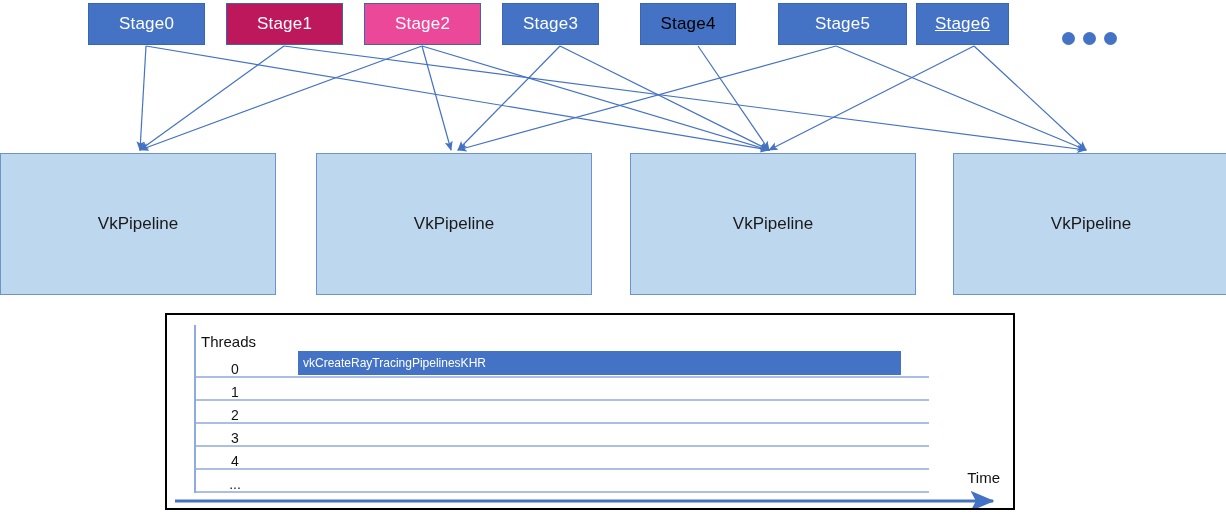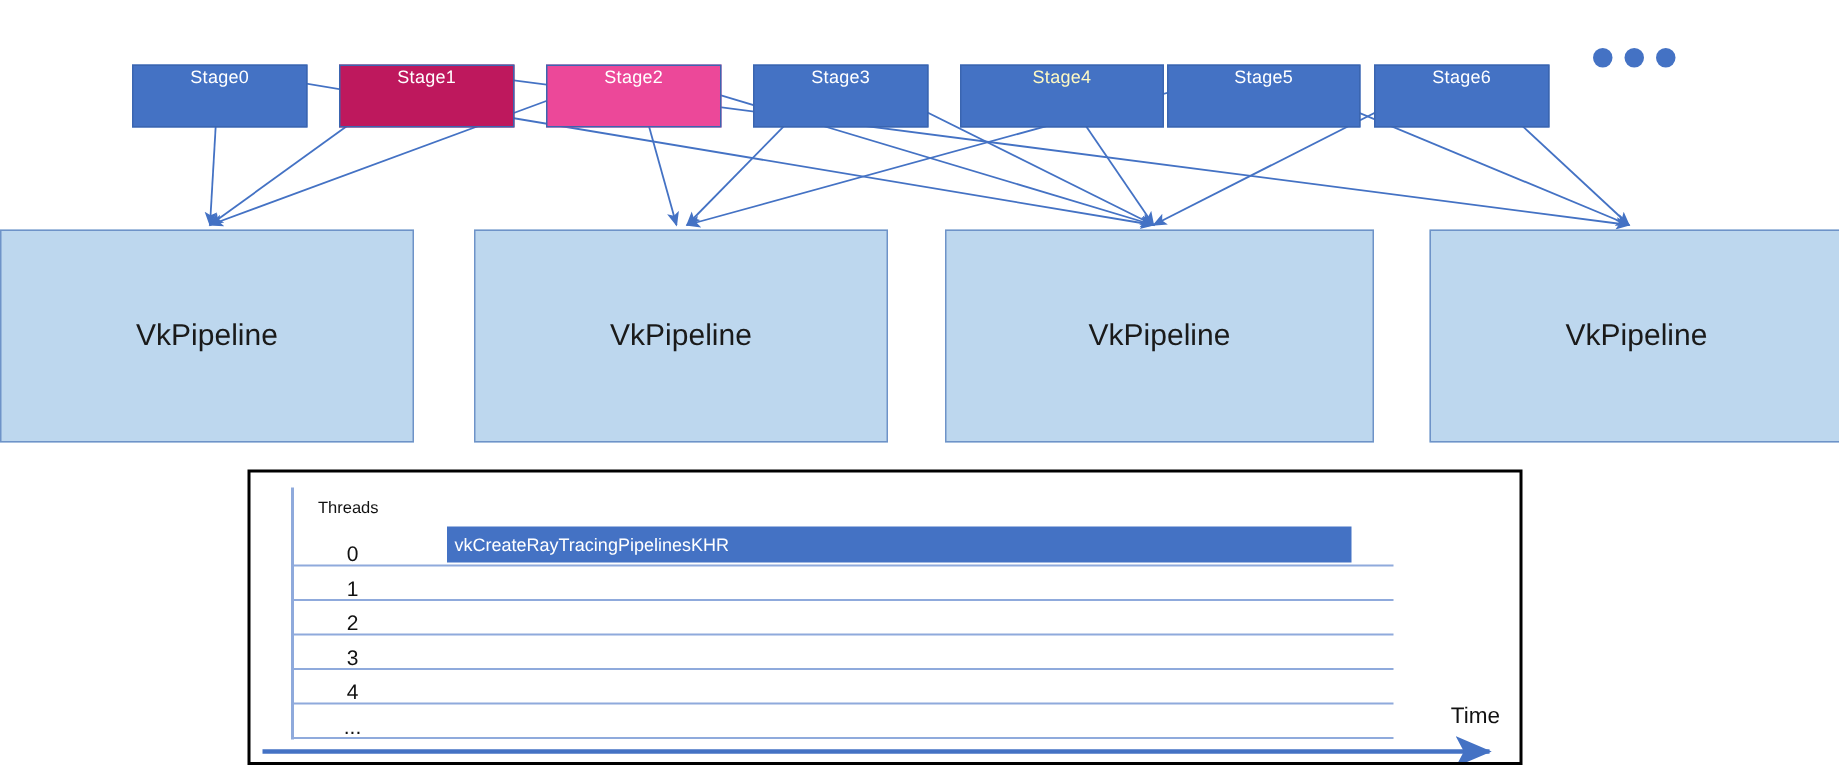--- a/index.html
+++ b/index.html
@@ -20,26 +20,26 @@
     background: #ffffff;
   }
 
   
   .stage-box {
     position: absolute;
     height: 42px;
     background: #4472C4;
     border: 1px solid #3A65B0;
     color: #ffffff;
-    font-size: 12px;
-    display: flex;
+    font-size: 17px;
+    display: flex;
+    align-items: center;
     justify-content: center;
     box-sizing: border-box;
     letter-spacing: 0.2px;
-    margin-top: 40px;
   }
 
   
   .dots-group {
     position: absolute;
     display: flex;
     gap: 8px;
     align-items: center;
   }
   .dot {
@@ -53,21 +53,21 @@
   .pipeline-box {
     position: absolute;
     height: 142px;
     background: #BDD7EE;
     border: 1px solid #6E93C8;
     box-sizing: border-box;
     display: flex;
     align-items: center;
     justify-content: center;
     color: #1a1a1a;
-    font-size: 20px;
+    font-size: 17px;
   }
 
   
   #arrow-layer {
     position: absolute;
     left: 0;
     top: 0;
     width: 1226px;
     height: 310px;
     pointer-events: none;
@@ -90,23 +90,23 @@
     top: 0;
     width: 846px;
     height: 193px;
   }
   .tl-label {
     position: absolute;
     font-size: 14px;
     color: #111111;
   }
   #threads-title {
-    left: 45px;
+    left: 34px;
     top: 18px;
-    font-size: 11px;
+    font-size: 15px;
   }
   .thread-num {
     width: 40px;
     text-align: center;
   }
   #time-label {
     right: 13px;
     bottom: 22px;
     font-size: 15px;
     margin-left: 45px;
@@ -156,30 +156,30 @@
   <div id="stage-group">
       <div class="stage-box" style="left: 88px; top: 3px; width: 117px; background: rgb(68, 114, 196); border-color: rgb(58, 101, 176); color: rgb(255, 255, 255);">
         <span>Stage0</span>
       </div>
       <div class="stage-box" style="left: 226px; top: 3px; width: 117px; background: #be185d; border-color: rgb(58, 101, 176); color: rgb(255, 255, 255);">
         <span>Stage1</span>
       </div>
       <div class="stage-box" style="left: 364px; top: 3px; width: 117px; background: #ec4899; border-color: rgb(58, 101, 176); color: rgb(255, 255, 255);">
         <span>Stage2</span>
       </div>
-      <div class="stage-box" style="left: 502px; top: 3px; width: 117px; background: rgb(68, 114, 196); border-color: rgb(58, 101, 176); color: rgb(255, 255, 255);">
+      <div class="stage-box" style="left: 502px; top: 3px; width: 97px; background: rgb(68, 114, 196); border-color: rgb(58, 101, 176); color: rgb(255, 255, 255);">
         <span>Stage3</span>
       </div>
-      <div class="stage-box" style="left: 640px; top: 3px; width: 136px; background: rgb(68, 114, 196); border-color: rgb(58, 101, 176); color: #fef9c3;">
+      <div class="stage-box" style="left: 640px; top: 3px; width: 96px; background: rgb(68, 114, 196); border-color: rgb(58, 101, 176); color: #000000;">
         <span>Stage4</span>
       </div>
       <div class="stage-box" style="left: 778px; top: 3px; width: 129px; background: rgb(68, 114, 196); border-color: rgb(58, 101, 176); color: rgb(255, 255, 255);">
         <span>Stage5</span>
       </div>
-      <div class="stage-box" style="left: 916px; top: 3px; width: 117px; background: rgb(68, 114, 196); border-color: rgb(58, 101, 176); color: rgb(255, 255, 255);">
+      <div class="stage-box" style="left: 916px; top: 3px; width: 93px; background: rgb(68, 114, 196); border-color: rgb(58, 101, 176); color: rgb(255, 255, 255); text-decoration: underline;">
         <span>Stage6</span>
       </div>
     </div>
 
   <div class="dots-group" id="dots-group" style="left: 1062px; top: 32px;">
       <span class="dot" style="background: rgb(68, 114, 196);"></span>
       <span class="dot" style="background: rgb(68, 114, 196);"></span>
       <span class="dot" style="background: rgb(68, 114, 196);"></span>
     </div>
 

